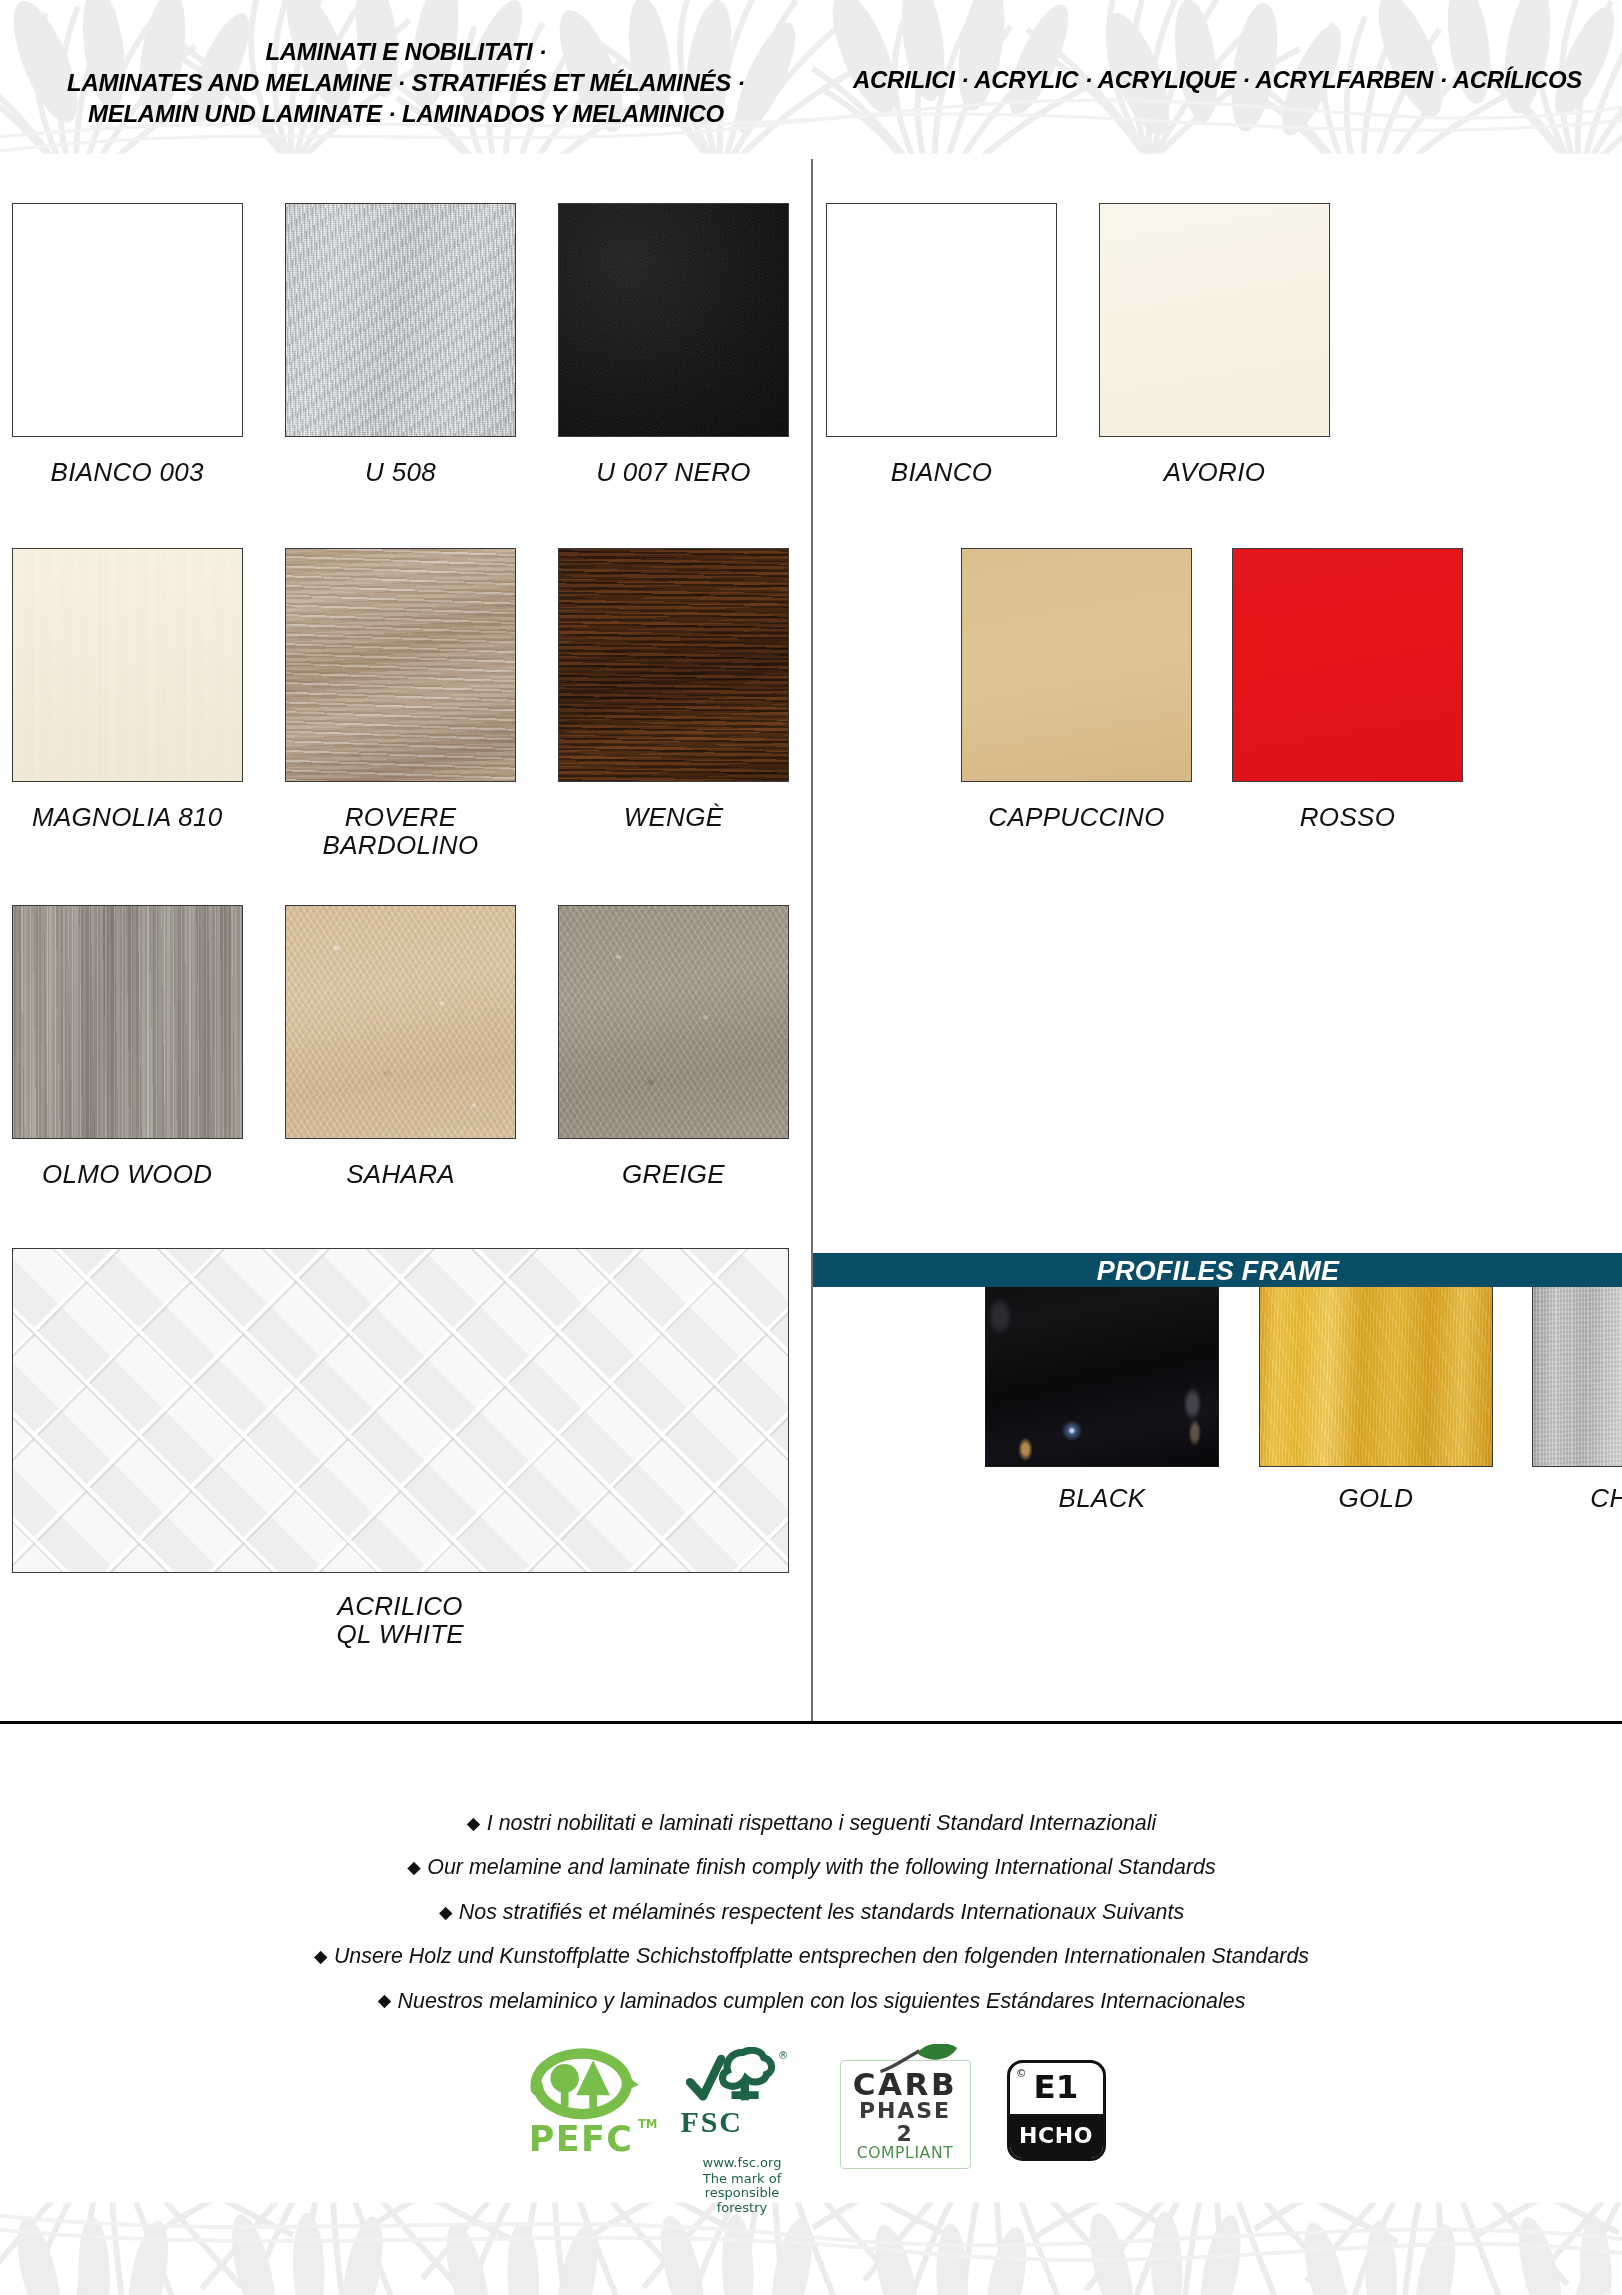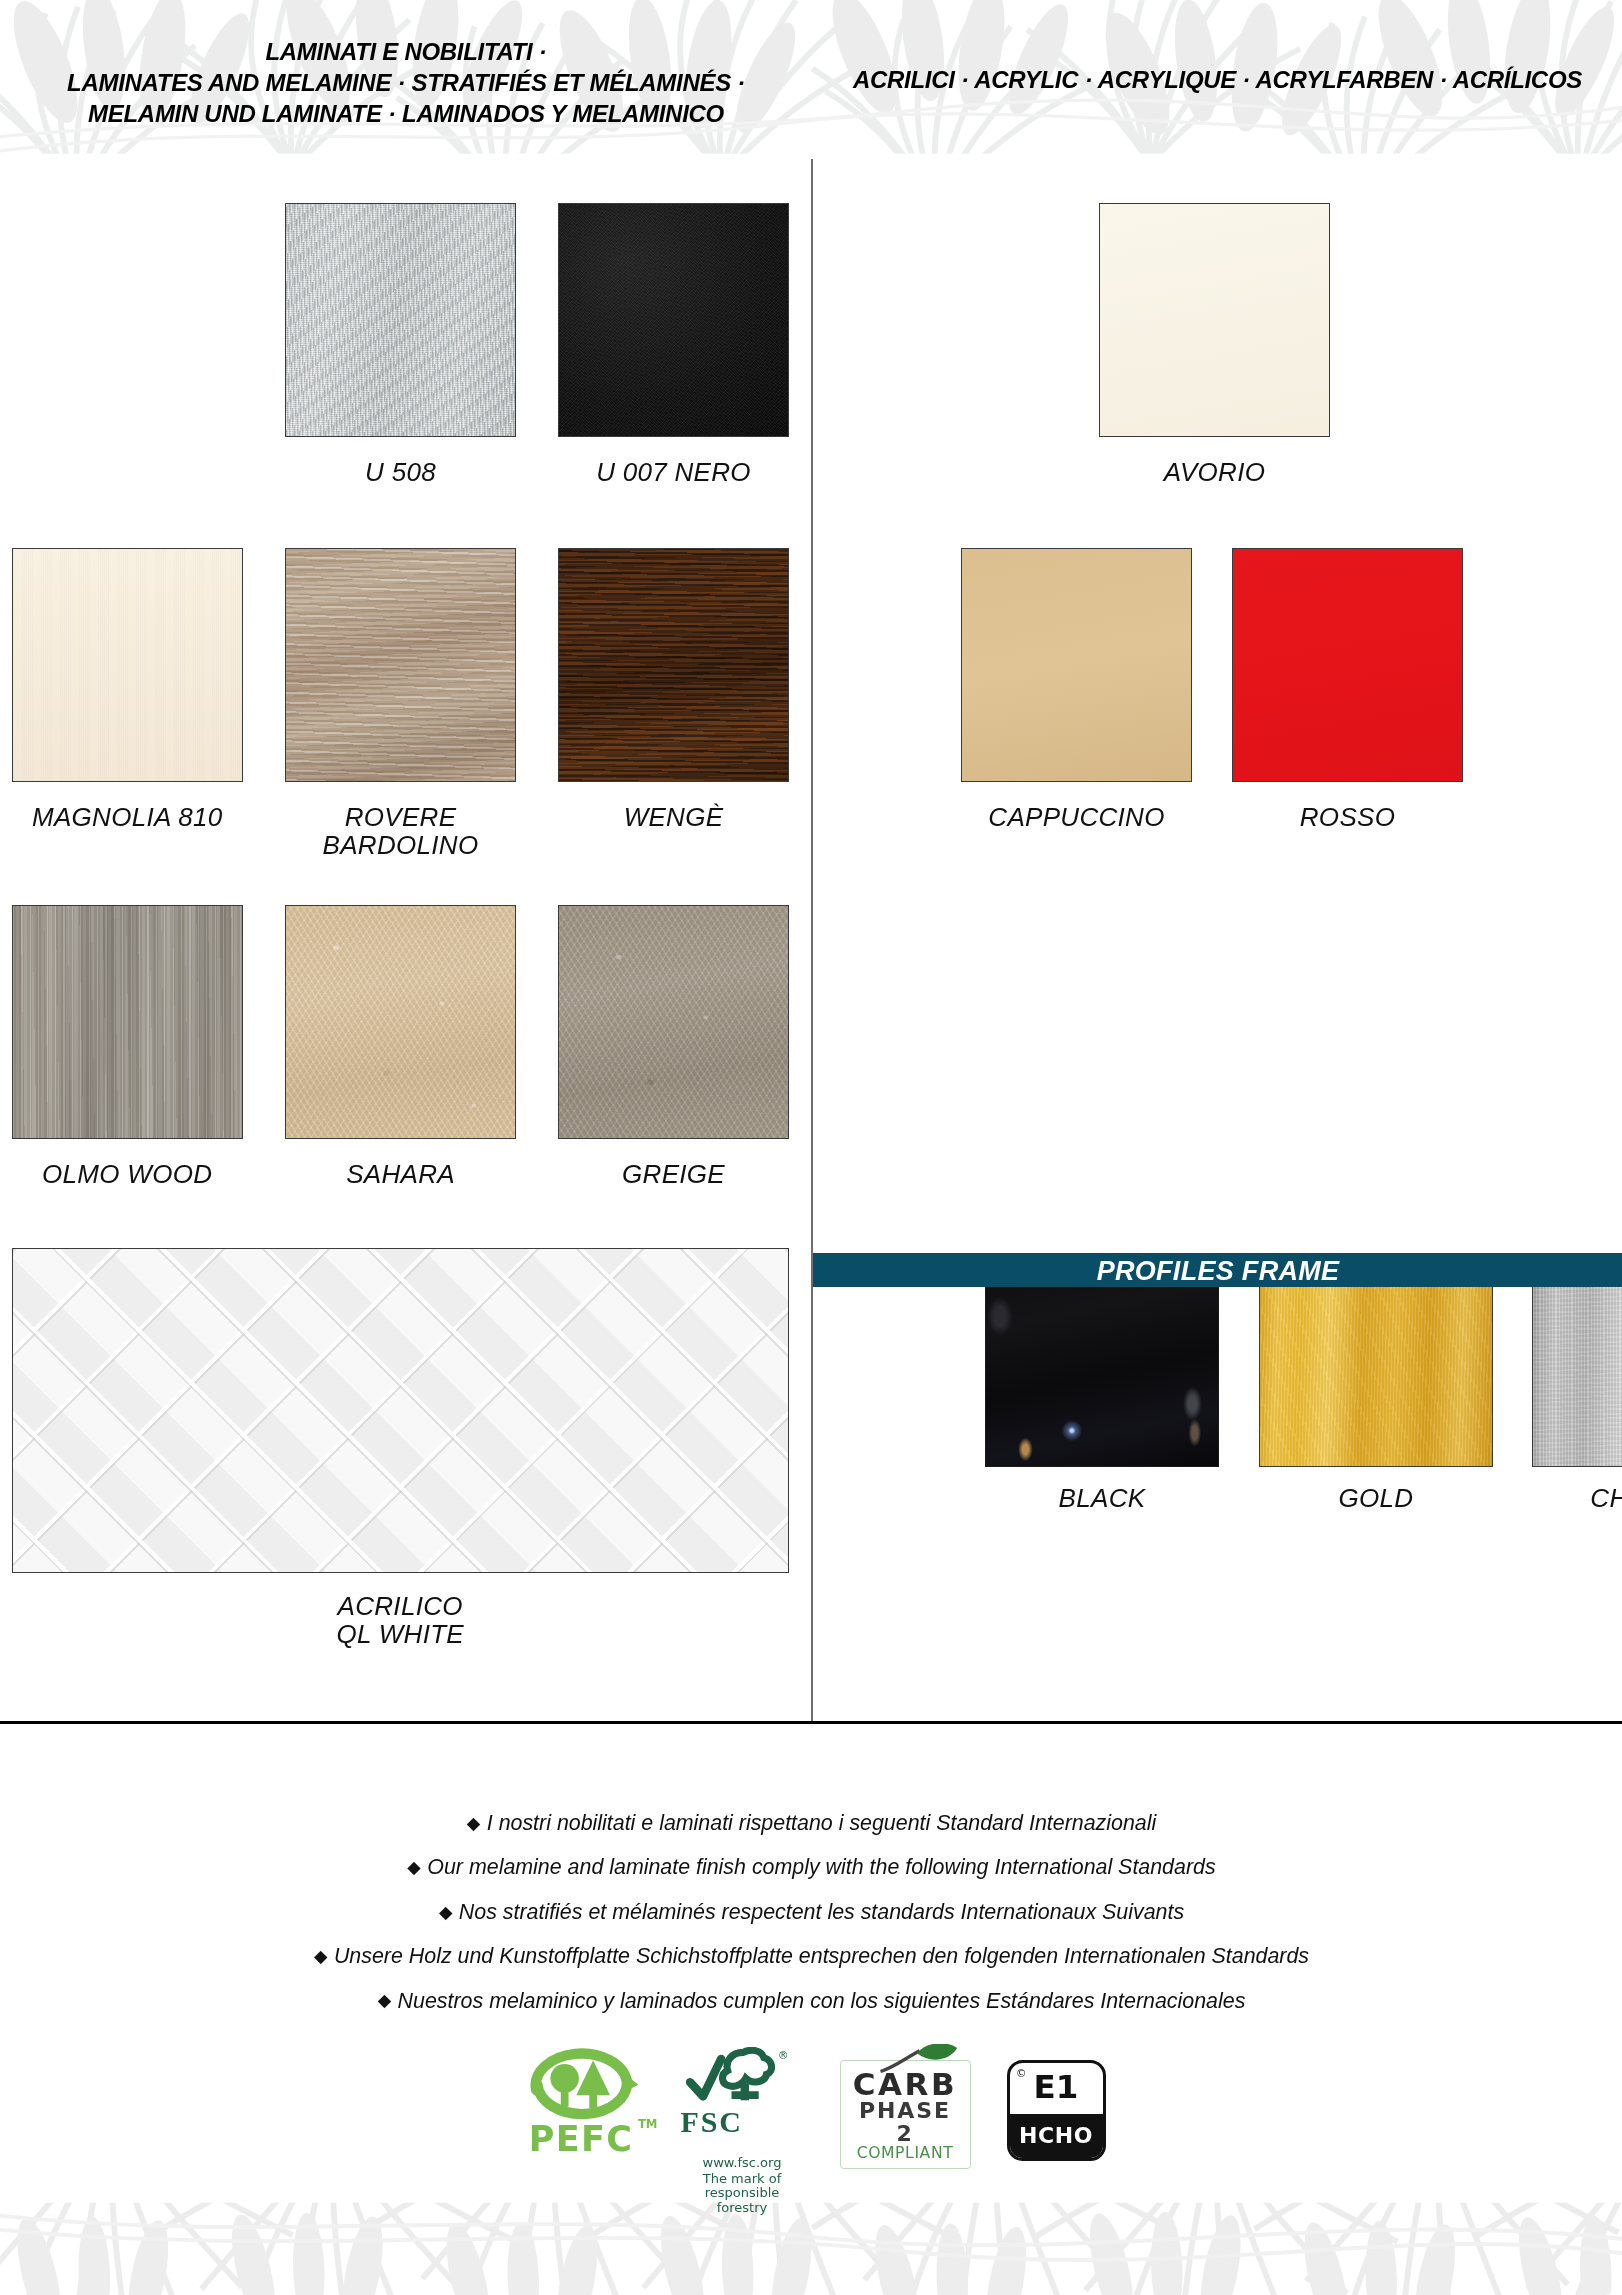--- a/index.html
+++ b/index.html
@@ -422,20 +422,24 @@
 LAMINATES AND MELAMINE · STRATIFIÉS ET MÉLAMINÉS ·
 MELAMIN UND LAMINATE · LAMINADOS Y MELAMINICO</div>
     <div class="hdr-title" id="hdr-right">ACRILICI · ACRYLIC · ACRYLIQUE · ACRYLFARBEN · ACRÍLICOS</div>
   </div>
 
   <div id="v-divider"></div>
   <div id="h-divider"></div>
 
   <div id="col-left">
 
+    <div class="swatch-cell" style="left:11.7px; top:44px;">
+      <div class="swatch tx-white" style="width:231px;height:234px;"></div>
+      <div class="sw-label" style="top:255px;">BIANCO 003</div>
+    </div>
 
     <div class="swatch-cell" style="left:285px; top:44px;">
       <div class="swatch tx-silver" style="width:231px;height:234px;"></div>
       <div class="sw-label" style="top:255px;">U 508</div>
     </div>
 
     <div class="swatch-cell" style="left:558px; top:44px;">
       <div class="swatch tx-blackgrain" style="width:231px;height:234px;"></div>
       <div class="sw-label" style="top:255px;">U 007 NERO</div>
     </div>
@@ -474,20 +478,24 @@
     <div class="swatch-cell" style="left:11.7px; top:1089px;">
       <div class="swatch tx-quilt" style="width:777px;height:325px;"></div>
       <div class="sw-label" style="top:344px;">ACRILICO
 QL WHITE</div>
     </div>
 
   </div>
 
   <div id="col-right">
 
+    <div class="swatch-cell" style="left:13px; top:44px;">
+      <div class="swatch tx-white" style="width:231px;height:234px;"></div>
+      <div class="sw-label" style="top:255px;">BIANCO</div>
+    </div>
 
     <div class="swatch-cell" style="left:286px; top:44px;">
       <div class="swatch tx-avorio" style="width:231px;height:234px;"></div>
       <div class="sw-label" style="top:255px;">AVORIO</div>
     </div>
 
 
     <div class="swatch-cell" style="left:148px; top:389px;">
       <div class="swatch tx-cappuccino" style="width:231px;height:234px;"></div>
       <div class="sw-label" style="top:255px;">CAPPUCCINO</div>

